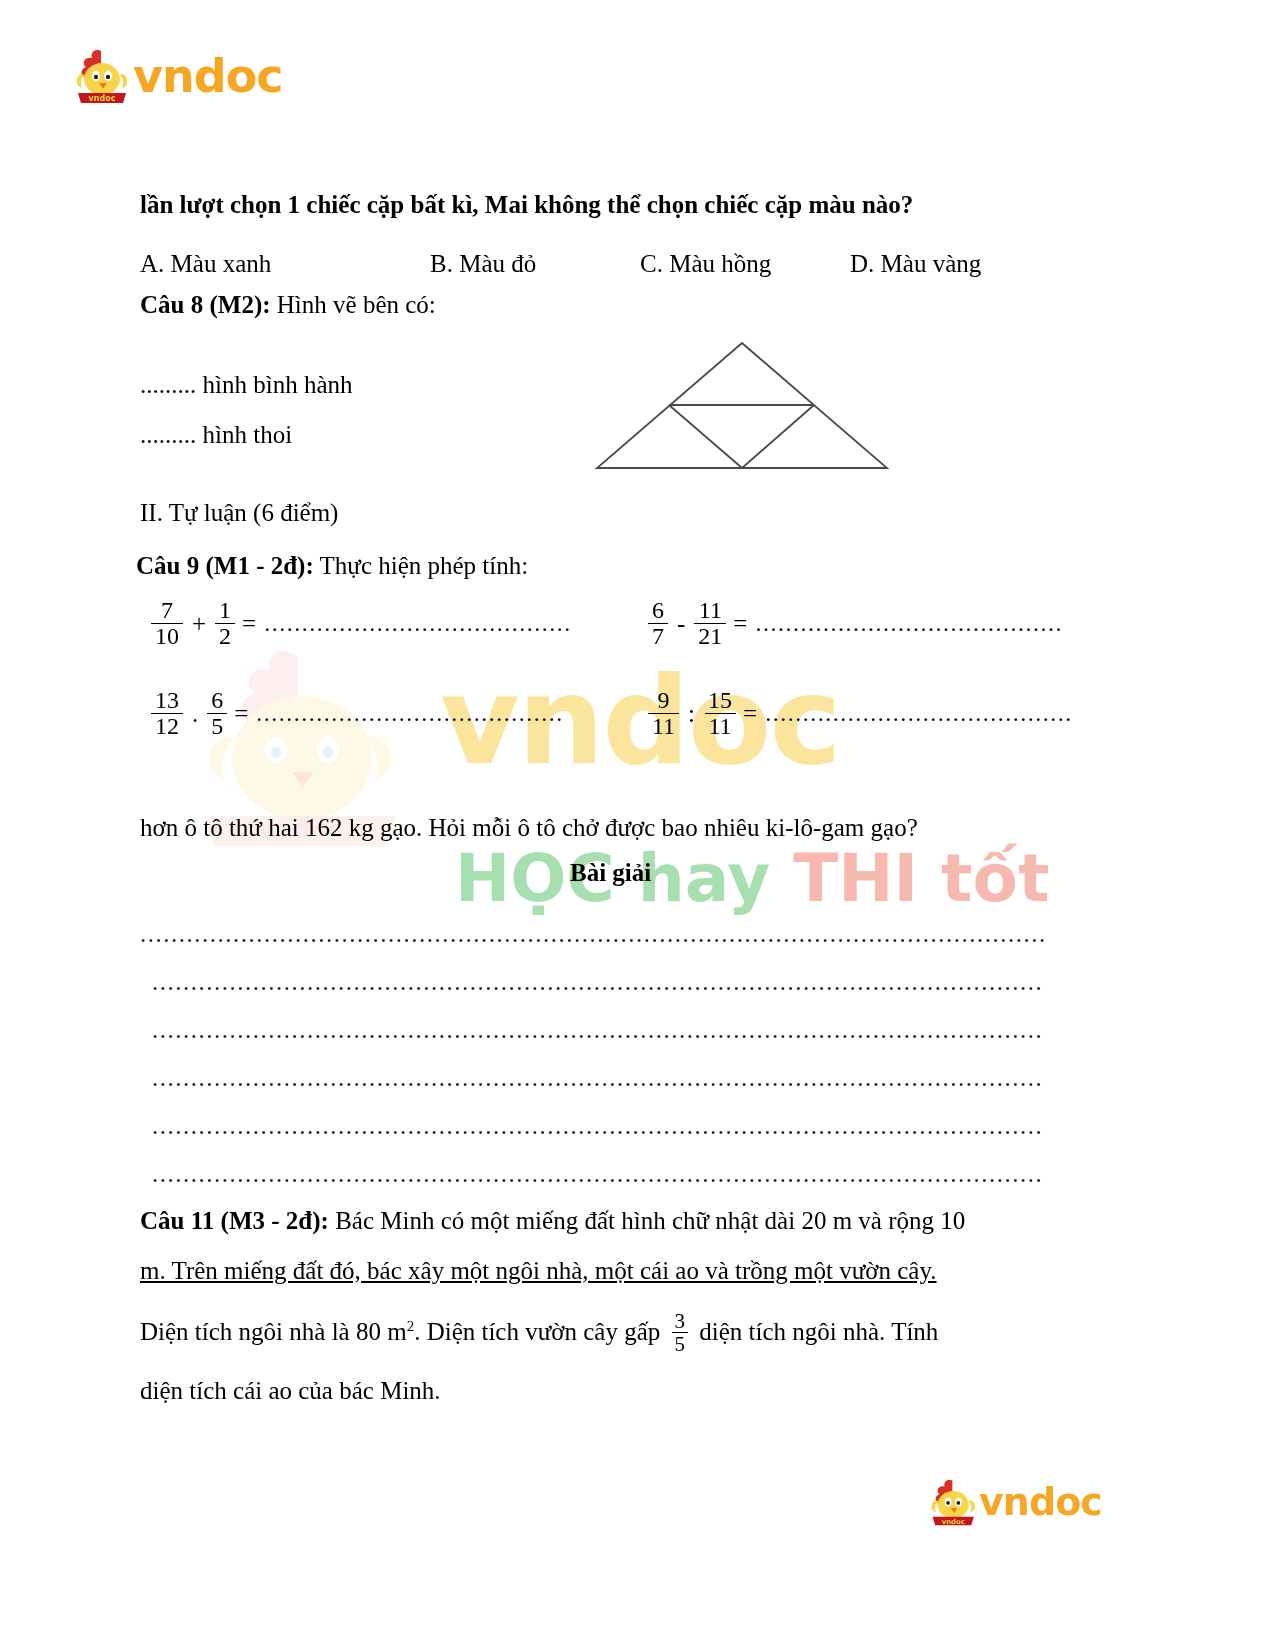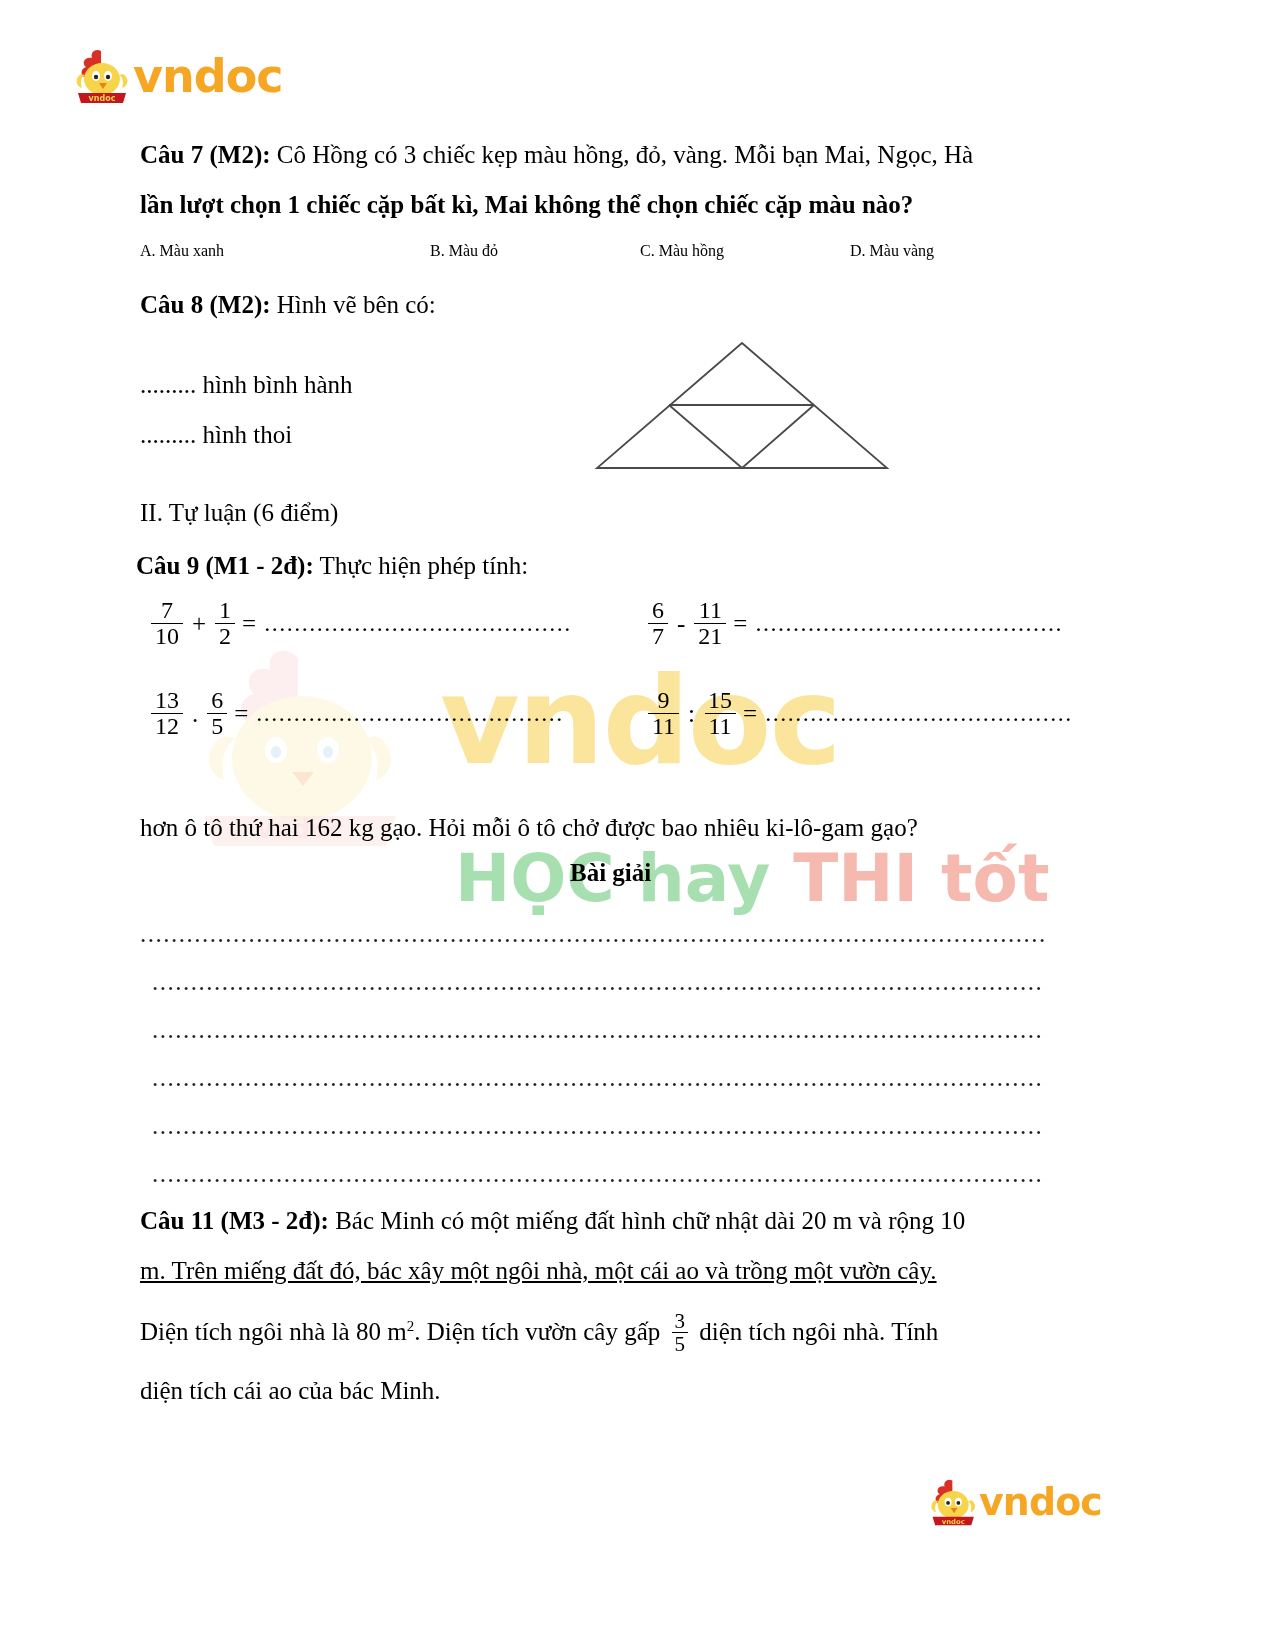--- a/index.html
+++ b/index.html
@@ -47,21 +47,21 @@
     font-size:66px; letter-spacing:0px; white-space:nowrap;
   }
   .wm-hoc .g { color:#A7DFB0; }
   .wm-hoc .r { color:#F6B9B0; }
   .para {
     font-size:25px; line-height:1.0;
     margin:0; position:absolute; white-space:nowrap;
   }
   .para b { font-weight:bold; }
 
-  .opt-row { position:absolute; font-size:16px; white-space:nowrap; }
+  .opt-row { position:absolute; font-size:25px; white-space:nowrap;margin-top:8px; }
   .opt-row span { display:inline-block; }
 
   
   .dots {
     position:absolute; font-size:25px; letter-spacing:1.5px;
     color:#222; overflow:hidden; white-space:nowrap;
   }
 
   
   .frac-line { position:absolute; display:flex; align-items:center; font-size:24px; }
@@ -131,23 +131,20 @@
         <path d="M24 35 L32 35 L28 41 Z" fill="#E8821E"></path>
         <path d="M6 26 C0 29 0 38 7 40 C5 34 6 29 10 27 Z" fill="#F7D54A"></path>
         <path d="M48 26 C54 29 54 38 47 40 C49 34 48 29 44 27 Z" fill="#F7D54A"></path>
         <path d="M3 45 L51 45 L48 55 L6 55 Z" fill="#C4161C"></path>
         <text x="27" y="53" font-family="DejaVu Sans" font-size="8" font-weight="bold" fill="#F7D54A" text-anchor="middle">vndoc</text>
       </svg>
     </div>
     <div class="wordmark">vndoc</div>
   </div>
 
-  <div class="para" style="left:140px; top:142px;">
-    <b>Câu 7 (M2):</b><span> Cô Hồng có 3 chiếc kẹp màu hồng, đỏ, vàng. Mỗi bạn Mai, Ngọc, Hà</span>
-  </div>
   <div class="para" style="left:140px; top:192px;font-weight:bold;">lần lượt chọn 1 chiếc cặp bất kì, Mai không thể chọn chiếc cặp màu nào?</div>
 
   <div class="opt-row" style="left:140px; top:242px; width:910px;">
     <span style="width:290px;"><span>A.</span> <span>Màu xanh</span></span><span style="width:210px;"><span>B.</span> <span>Màu đỏ</span></span><span style="width:210px;"><span>C.</span> <span>Màu hồng</span></span><span><span>D.</span> <span>Màu vàng</span></span>
   </div>
 
   <div class="para" style="left:140px; top:292px;">
     <b>Câu 8 (M2):</b><span> Hình vẽ bên có:</span>
   </div>
 

